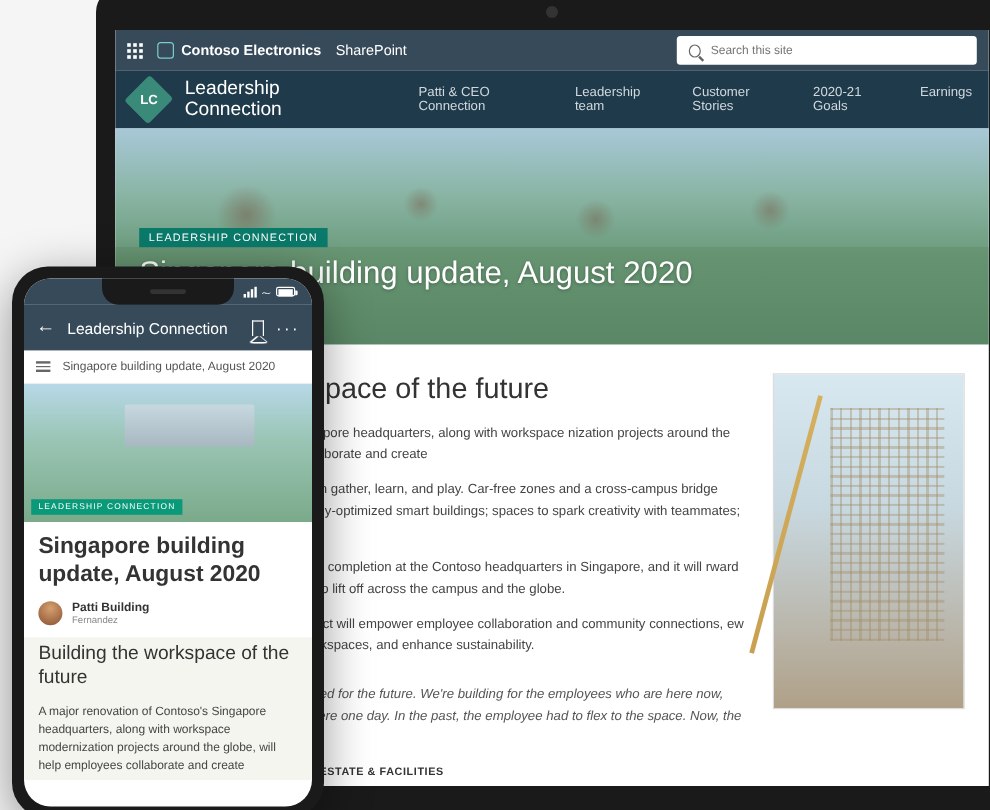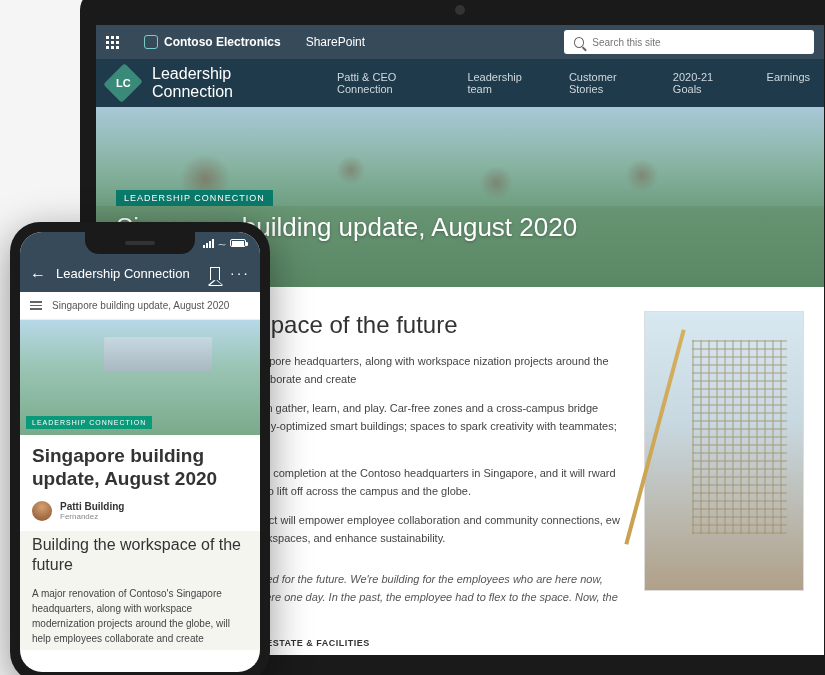--- a/index.html
+++ b/index.html
@@ -4,37 +4,37 @@
 <style>
 * { box-sizing: border-box; margin: 0; padding: 0; }
 body { font-family: "Segoe UI", -apple-system, sans-serif; background: #f5f5f5; width: 825px; height: 675px; overflow: hidden; position: relative; }
 
 
 .tablet { position: absolute; top: -10px; left: 80px; width: 760px; height: 700px; background: #1a1a1a; border-radius: 20px; padding: 35px 16px; }
 .tablet-camera { position: absolute; top: 15px; left: 50%; transform: translateX(-50%); width: 10px; height: 10px; background: #333; border-radius: 50%; }
 .tablet-screen { width: 100%; height: 100%; background: #fff; overflow: hidden; }
 
 
-.chrome { background: #374a5a; height: 34px; display: flex; align-items: center; padding: 0 10px; gap: 25px; color: #fff; font-size: 12px; }
+.chrome { background: #374a5a; height: 34px; display: flex; align-items: center; padding: 0 10px; gap: 12px; color: #fff; font-size: 12px; }
 .waffle { display: grid; grid-template-columns: repeat(3,3px); grid-gap: 2px; }
 .waffle span { width: 3px; height: 3px; background: #fff; }
 .brand { display: flex; align-items: center; gap: 6px; font-weight: 600; }
 .brand-icon { width: 14px; height: 14px; border: 1.5px solid #7cc; border-radius: 3px; position: relative; }
 .brand-icon::before, .brand-icon::after { content: ''; position: absolute; background: #7cc; }
 .search { background: #fff; border-radius: 3px; height: 24px; display: flex; align-items: center; padding: 0 10px; gap: 8px; margin-left: auto; width: 250px; }
 .search-icon { width: 11px; height: 11px; border: 1.5px solid #666; border-radius: 50%; position: relative; }
 .search-icon::after { content: ''; position: absolute; width: 5px; height: 1.5px; background: #666; bottom: -3px; right: -4px; transform: rotate(45deg); }
 .search input { border: none; outline: none; font-size: 10px; color: #666; width: 100%; }
 
 
 .site-header { background: #1f3a4a; height: 48px; display: flex; align-items: center; padding: 0 14px; gap: 12px; }
 .site-logo { width: 30px; height: 30px; background: #3a8a7a; border-radius: 3px; transform: rotate(45deg); display: flex; align-items: center; justify-content: center; }
 .site-logo span { transform: rotate(-45deg); color: #fff; font-weight: 700; font-size: 11px; }
 .site-title { color: #fff; font-size: 16px; font-weight: 400; margin-left: 4px; }
-.nav { display: flex; gap: 36px; margin-left: 30px; }
+.nav { display: flex; gap: 24px; margin-left: 30px; }
 .nav-item { color: #d0d8de; font-size: 11px; cursor: pointer; }
 
 
 .hero { height: 180px; background: linear-gradient(180deg, #a8c8d8 0%, #8ab5a5 30%, #6a9a7a 60%, #5a8a6a 100%); position: relative; padding: 0 20px; display: flex; flex-direction: column; justify-content: flex-end; }
 .hero::before { content: ''; position: absolute; inset: 0; background: 
   radial-gradient(circle at 15% 40%, rgba(120,100,80,0.6) 0%, transparent 4%),
   radial-gradient(circle at 35% 35%, rgba(120,100,80,0.5) 0%, transparent 3%),
   radial-gradient(circle at 55% 42%, rgba(120,100,80,0.5) 0%, transparent 4%),
   radial-gradient(circle at 75% 38%, rgba(120,100,80,0.5) 0%, transparent 3%),
   linear-gradient(180deg, transparent 55%, rgba(90,130,90,0.3) 55%);

